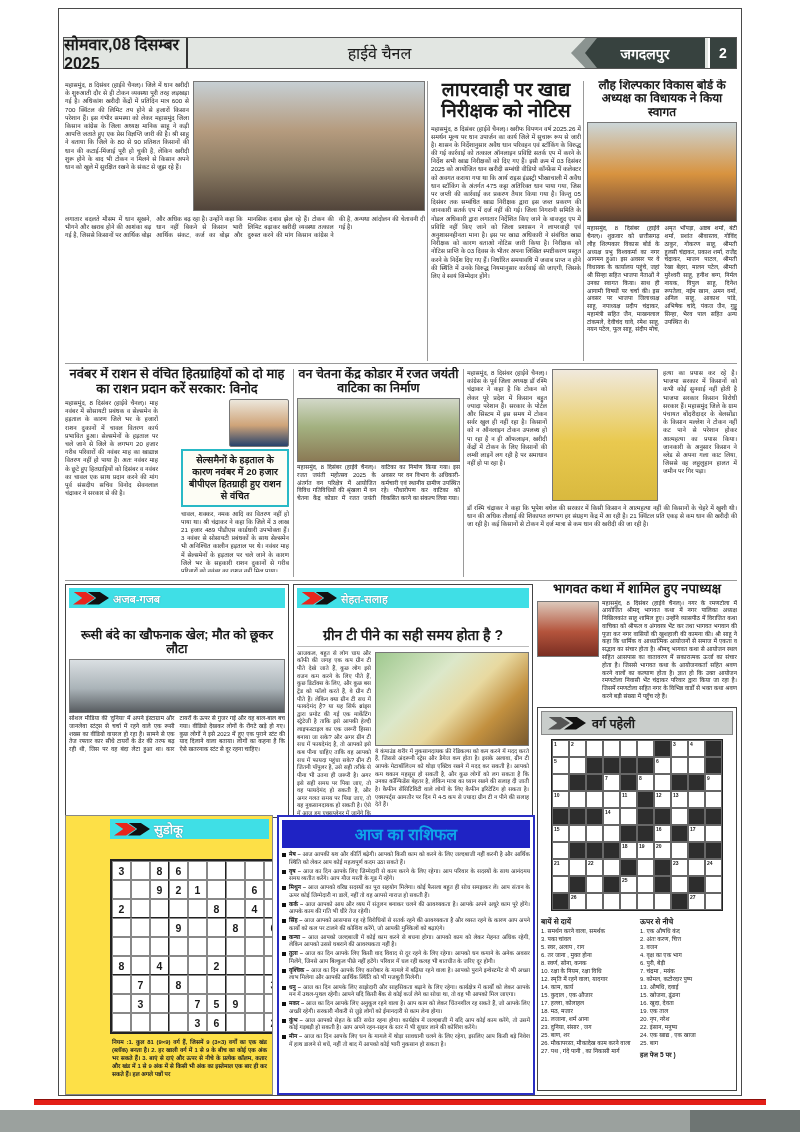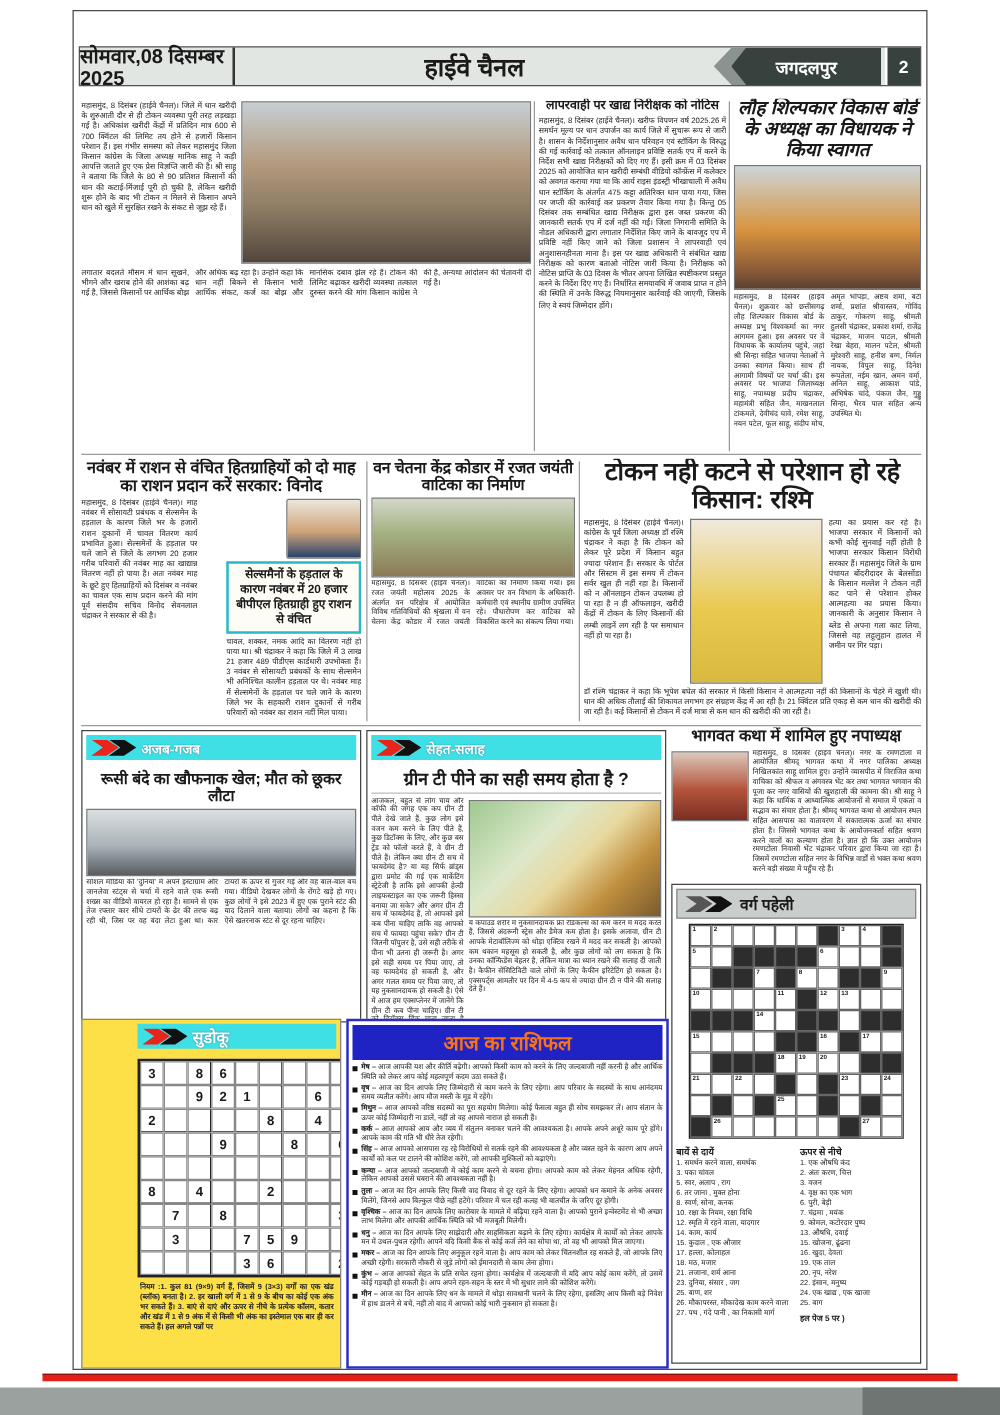--- a/index.html
+++ b/index.html
@@ -2,64 +2,64 @@
 <html lang="hi"><head>
 <meta charset="utf-8">
 <style>
   html,body{margin:0;padding:0;background:#fff;}
   .page{position:relative;width:800px;height:1132px;background:#fff;overflow:hidden;
         font-family:"Liberation Sans","DejaVu Sans",sans-serif;color:#1a1a1a;}
   .frame{position:absolute;left:58px;top:8px;width:682px;height:1086px;border:1.5px solid #4a4a4a;background:#fff;}
   
   .header-bar{position:absolute;left:4px;top:28px;width:672px;height:30px;background:#e2e6e2;border:1px solid #555;display:flex;align-items:stretch;}
   .hdr-date{width:122px;display:flex;align-items:center;justify-content:center;font-weight:bold;font-size:16px;border-right:2px solid #333;}
-  .hdr-mast{flex:1;display:flex;align-items:center;justify-content:center;font-weight:bold;font-size:20px;}
+  .hdr-mast{flex:1;display:flex;align-items:center;justify-content:center;font-weight:normal;font-size:16px;}
   .hdr-badge-wrap{display:flex;align-items:stretch;}
   .badge-chev{width:26px;background:#8a9390;clip-path:polygon(100% 0,100% 100%,55% 100%,0 50%,55% 0);margin-right:-12px;}
   .city-badge{background:#37423f;color:#fff;font-weight:bold;font-size:14px;display:flex;align-items:center;justify-content:center;width:120px;clip-path:polygon(10% 0,100% 0,100% 100%,10% 100%,0 50%);}
   .page-box{background:#37423f;color:#fff;font-weight:bold;font-size:14px;width:26px;display:flex;align-items:center;justify-content:center;margin-left:3px;border-left:2px solid #fff;}
   
   .art{position:absolute;overflow:hidden;}
   .hl{font-weight:bold;text-align:center;line-height:1.12;margin:0 0 3px 0;}
   .body{font-size:6.2px;line-height:1.32;text-align:justify;overflow:hidden;}
   .photo{border:1px solid #777;}
   .vline{position:absolute;width:0;border-left:1px solid #9a9a9a;}
   .hline{position:absolute;height:0;border-top:1px solid #9a9a9a;}
   
   .main-hl{font-size:26px;}
   .main-mid{display:flex;gap:4px;margin-top:2px;}
   .main-colL{width:124px;height:130px;}
   .main-photo{flex:1;height:128px;background:linear-gradient(180deg,#c6cfd4 0%,#b59b7e 38%,#8a7a62 68%,#52453b 100%);}
   .cols4{column-count:4;column-gap:5px;height:46px;margin-top:4px;}
   .cols2{column-count:2;column-gap:5px;}
   
-  .notice-hl{font-size:10px;}
-  
-  .bs-hl{font-size:15px;font-style:italic;}
+  .notice-hl{font-size:19px;}
+  
+  .bs-hl{font-size:12px;}
   .bs-photo{width:100%;height:100px;background:linear-gradient(180deg,#ccd6d8 0%,#d8933f 52%,#8a5b38 85%,#5a4030 100%);margin:2px 0 3px 0;box-sizing:border-box;}
   
   .ration-hl{font-size:13px;}
   .ration-row{display:flex;gap:23px;justify-content:space-between;}
   .ration-colL{width:108px;}
   .ration-colR{flex:1;}
   .portrait-v{width:58px;height:46px;background:linear-gradient(180deg,#ece7dc 0%,#cfa479 55%,#27426b 100%);margin:0 0 2px 48px;border-radius:2px;}
   .pullquote{border:2px solid #29b9c6;background:#fdfdf5;font-weight:bold;font-size:9.5px;text-align:center;line-height:1.25;padding:3px 2px;margin:2px 0 3px 0;}
   
   .forest-hl{font-size:12.5px;}
   .forest-photo{width:100%;height:64px;background:linear-gradient(180deg,#d2d8c8 0%,#a3b180 45%,#8b7a55 100%);margin:2px 0;box-sizing:border-box;}
   
   .rashmi-hl{font-size:20px;}
   .rashmi-row{display:flex;gap:5px;margin-top:2px;}
   .rashmi-colL{width:80px;height:132px;}
   .rashmi-photo{width:104px;height:130px;background:linear-gradient(180deg,#f0e9dd 0%,#e9c94f 55%,#d9b93e 100%);}
   .rashmi-colR{flex:1;height:132px;}
   .rashmi-bottom{margin-top:3px;height:44px;}
   
   .boxed{border:1.5px solid #444;background:#fff;box-sizing:border-box;padding:3px;}
-  .sec-head{height:20px;background:#3fdfe6;display:flex;align-items:center;gap:4px;padding:0 4px;margin-bottom:8px;}
+  .sec-head{height:20px;background:#3fdfe6;display:flex;align-items:center;gap:4px;padding:0 4px;margin-bottom:20px;}
   .sec-head .label{color:#fff;font-weight:bold;font-size:11px;text-shadow:0 0 1px #067;}
   .chev{display:inline-block;width:22px;height:13px;clip-path:polygon(0 0,55% 0,100% 50%,55% 100%,0 100%,42% 50%);}
   .chev.red{background:#e8251d;margin-right:-12px;}
   .chev.black{background:#111;}
   .ajab-hl{font-size:12.5px;}
   .ajab-photo{width:100%;height:54px;background:linear-gradient(180deg,#dadfe2 0%,#aab3b8 55%,#585d61 100%);margin:2px 0;box-sizing:border-box;}
   .sehat-hl{font-size:14px;border-bottom:1px solid #bbb;padding-bottom:2px;}
   .tea-photo{width:152px;height:92px;background:linear-gradient(135deg,#9fc98f 0%,#dce8ca 35%,#e8d9a0 55%,#c2903f 75%,#7a5a2e 100%);margin:2px auto;display:block;}
   
   .bg-hl{font-size:13px;}
@@ -79,21 +79,21 @@
   .cw-note{font-weight:bold;font-size:6.5px;margin-top:2px;}
   
   .sudoku-box{background:#fde047;border:1.5px solid #888;padding-left:44px;}
   .sd-grid{display:grid;grid-template-columns:repeat(9,19px);grid-auto-rows:19px;border:2px solid #222;width:171px;margin:2px auto;background:#fff;}
   .sd-cell{border:0.5px solid #888;box-sizing:border-box;display:flex;align-items:center;justify-content:center;font-size:10.5px;font-weight:bold;background:#fff;}
   .sd-cell.br{border-right:1.6px solid #222;}
   .sd-cell.bb{border-bottom:1.6px solid #222;}
   .sd-rules{font-size:5.9px;line-height:1.35;text-align:justify;padding:3px 2px 0 2px;font-weight:bold;color:#222;}
   
   .horo-box{border:2px solid #2a2ec2;}
-  .horo-head{background:#1f23c4;color:#f97316;font-weight:bold;font-size:16px;text-align:center;padding:3px 0;margin-bottom:3px;}
+  .horo-head{background:#1f23c4;color:#0ea5e9;font-weight:bold;font-size:16px;text-align:center;padding:3px 0;margin-bottom:3px;}
   .horo-entry{font-size:5.8px;line-height:1.3;text-align:justify;margin-bottom:1.5px;padding-left:7px;position:relative;}
   .horo-entry::before{content:"";position:absolute;left:0;top:2px;width:4px;height:4px;background:#111;}
   .horo-entry b{font-weight:bold;}
   
   .red-rule{position:absolute;left:34px;top:1099px;width:732px;height:5px;background:#e31f17;border-top:1px solid #8d0f0b;}
   .footer-band{position:absolute;left:0;top:1110px;width:800px;height:22px;background:#9ba19e;}
   .footer-dark{position:absolute;right:0;top:0;width:110px;height:22px;background:#6e7573;}
 </style>
 </head>
 <body>
@@ -149,21 +149,20 @@
     </div>
   </div>
 
   <div class="art" style="left:238px;top:358px;width:163px;height:212px;">
     <h2 class="hl forest-hl">वन चेतना केंद्र कोडार में रजत जयंती वाटिका का निर्माण</h2>
     <div class="photo forest-photo"></div>
     <div class="body cols2" style="height:104px;font-size:5.9px;">महासमुंद, 8 दिसंबर (हाईवे चैनल)। रजत जयंती महोत्सव 2025 के अंतर्गत वन परिक्षेत्र में आयोजित विविध गतिविधियों की श्रृंखला में वन चेतना केंद्र कोडार में रजत जयंती वाटिका का निर्माण किया गया। इस अवसर पर वन विभाग के अधिकारी-कर्मचारी एवं स्थानीय ग्रामीण उपस्थित रहे। पौधारोपण कर वाटिका को विकसित करने का संकल्प लिया गया।</div>
   </div>
 
   <div class="art" style="left:408px;top:358px;width:270px;height:212px;">
-    <h2 class="hl rashmi-hl">टोकन नही कटने से परेशान हो रहे किसान: रश्मि</h2>
     <div class="rashmi-row">
       <div class="body rashmi-colL">महासमुंद, 8 दिसंबर (हाईवे चैनल)। कांग्रेस के पूर्व जिला अध्यक्ष डॉ रश्मि चंद्राकर ने कहा है कि टोकन को लेकर पूरे प्रदेश में किसान बहुत ज्यादा परेशान हैं। सरकार के पोर्टल और सिस्टम में इस समय में टोकन सर्वर खुल ही नहीं रहा है। किसानों को न ऑनलाइन टोकन उपलब्ध हो पा रहा है न ही ऑफलाइन, खरीदी केंद्रों में टोकन के लिए किसानों की लम्बी लाइनें लग रही है पर समाधान नहीं हो पा रहा है।</div>
       <div class="photo rashmi-photo"></div>
       <div class="body rashmi-colR">हत्या का प्रयास कर रहे है। भाजपा सरकार में किसानों को कभी कोई सुनवाई नहीं होती है भाजपा सरकार किसान विरोधी सरकार हैं। महासमुंद जिले के ग्राम पंचायत बोंदरीदादर के बेलसोंडा के किसान मल्लेश ने टोकन नहीं कट पाने से परेशान होकर आत्महत्या का प्रयास किया। जानकारी के अनुसार किसान ने ब्लेड से अपना गला काट लिया, जिससे वह लहूलुहान हालत में जमीन पर गिर पड़ा।</div>
     </div>
     <div class="body rashmi-bottom">डॉ रश्मि चंद्राकर ने कहा कि भूपेश बघेल की सरकार में किसी किसान ने आत्महत्या नहीं की किसानों के चेहरे में खुशी थी। धान की अधिक तौलाई की शिकायत लगभग हर संग्रहण केंद्र में आ रही है। 21 क्विंटल प्रति एकड़ से कम धान की खरीदी की जा रही है। कई किसानों से टोकन में दर्ज मात्रा से कम धान की खरीदी की जा रही है।</div>
   </div>
 
   <div class="art boxed" style="left:6px;top:575px;width:224px;height:234px;">
     <div class="sec-head">

